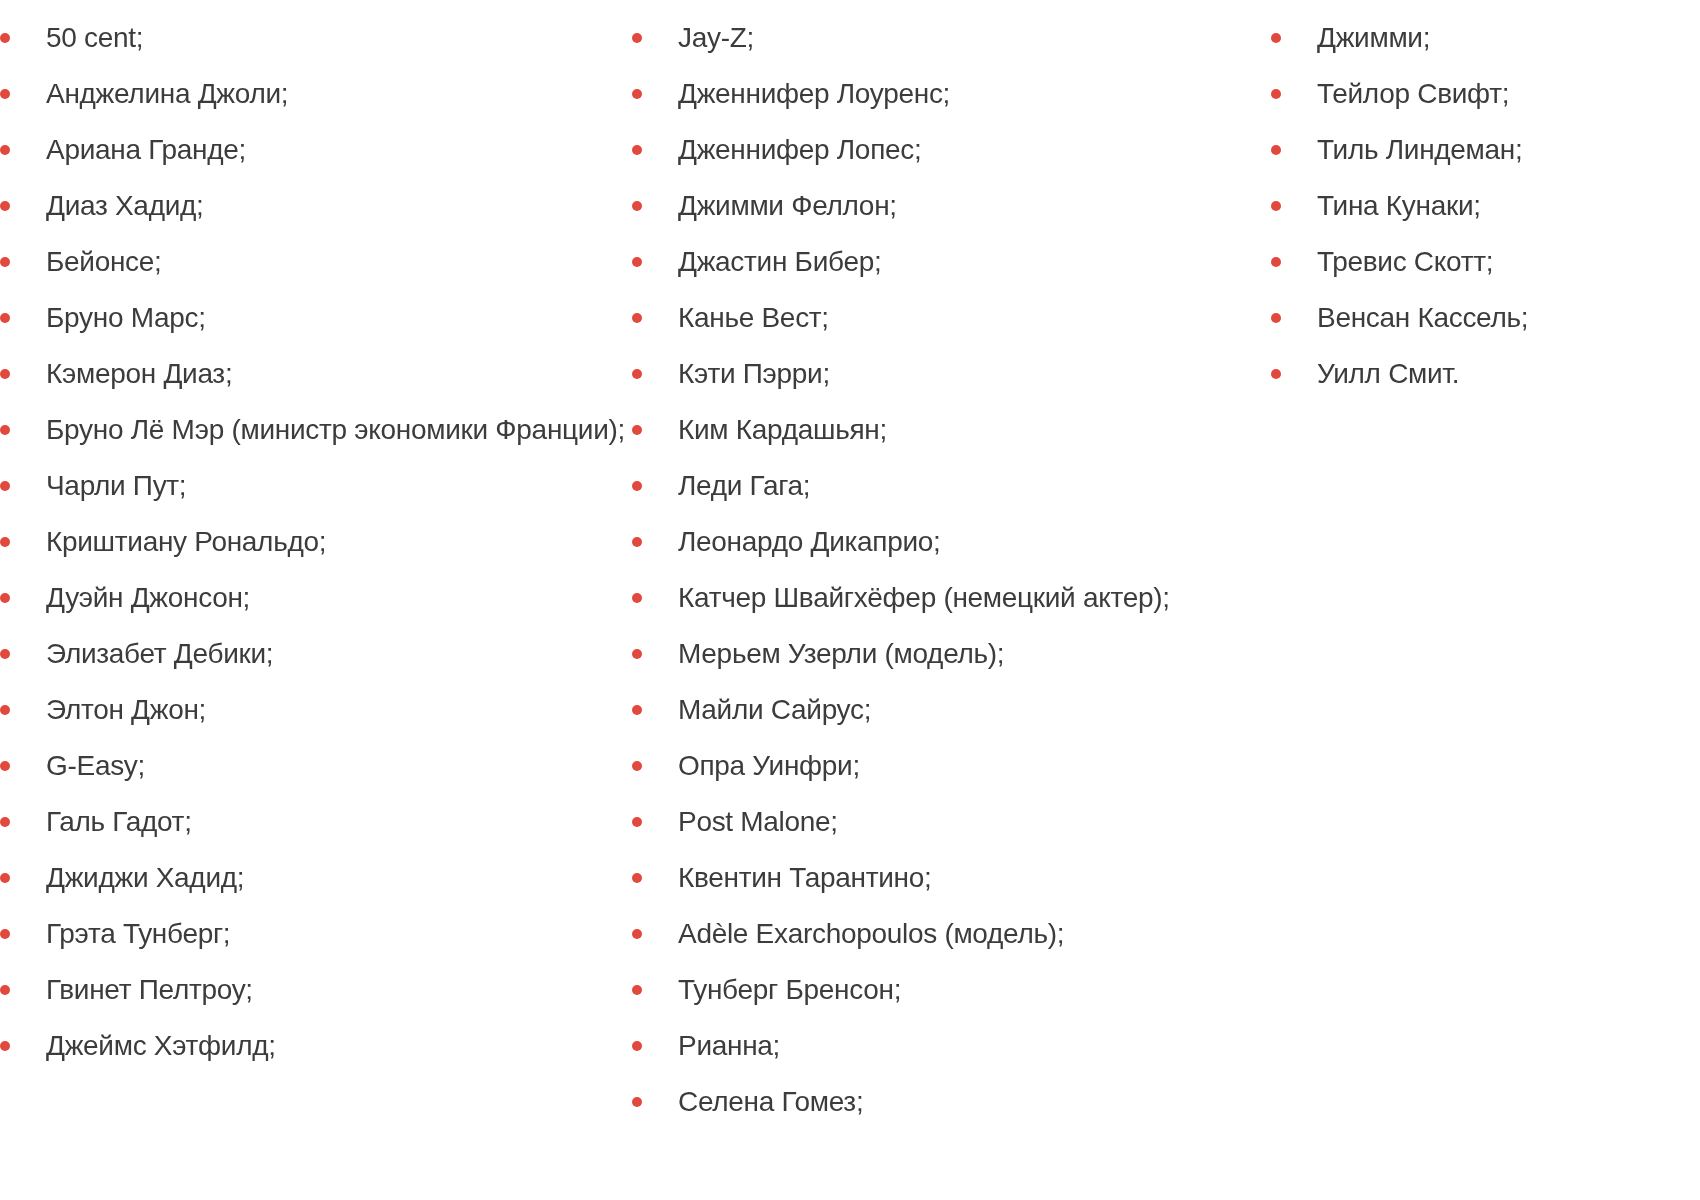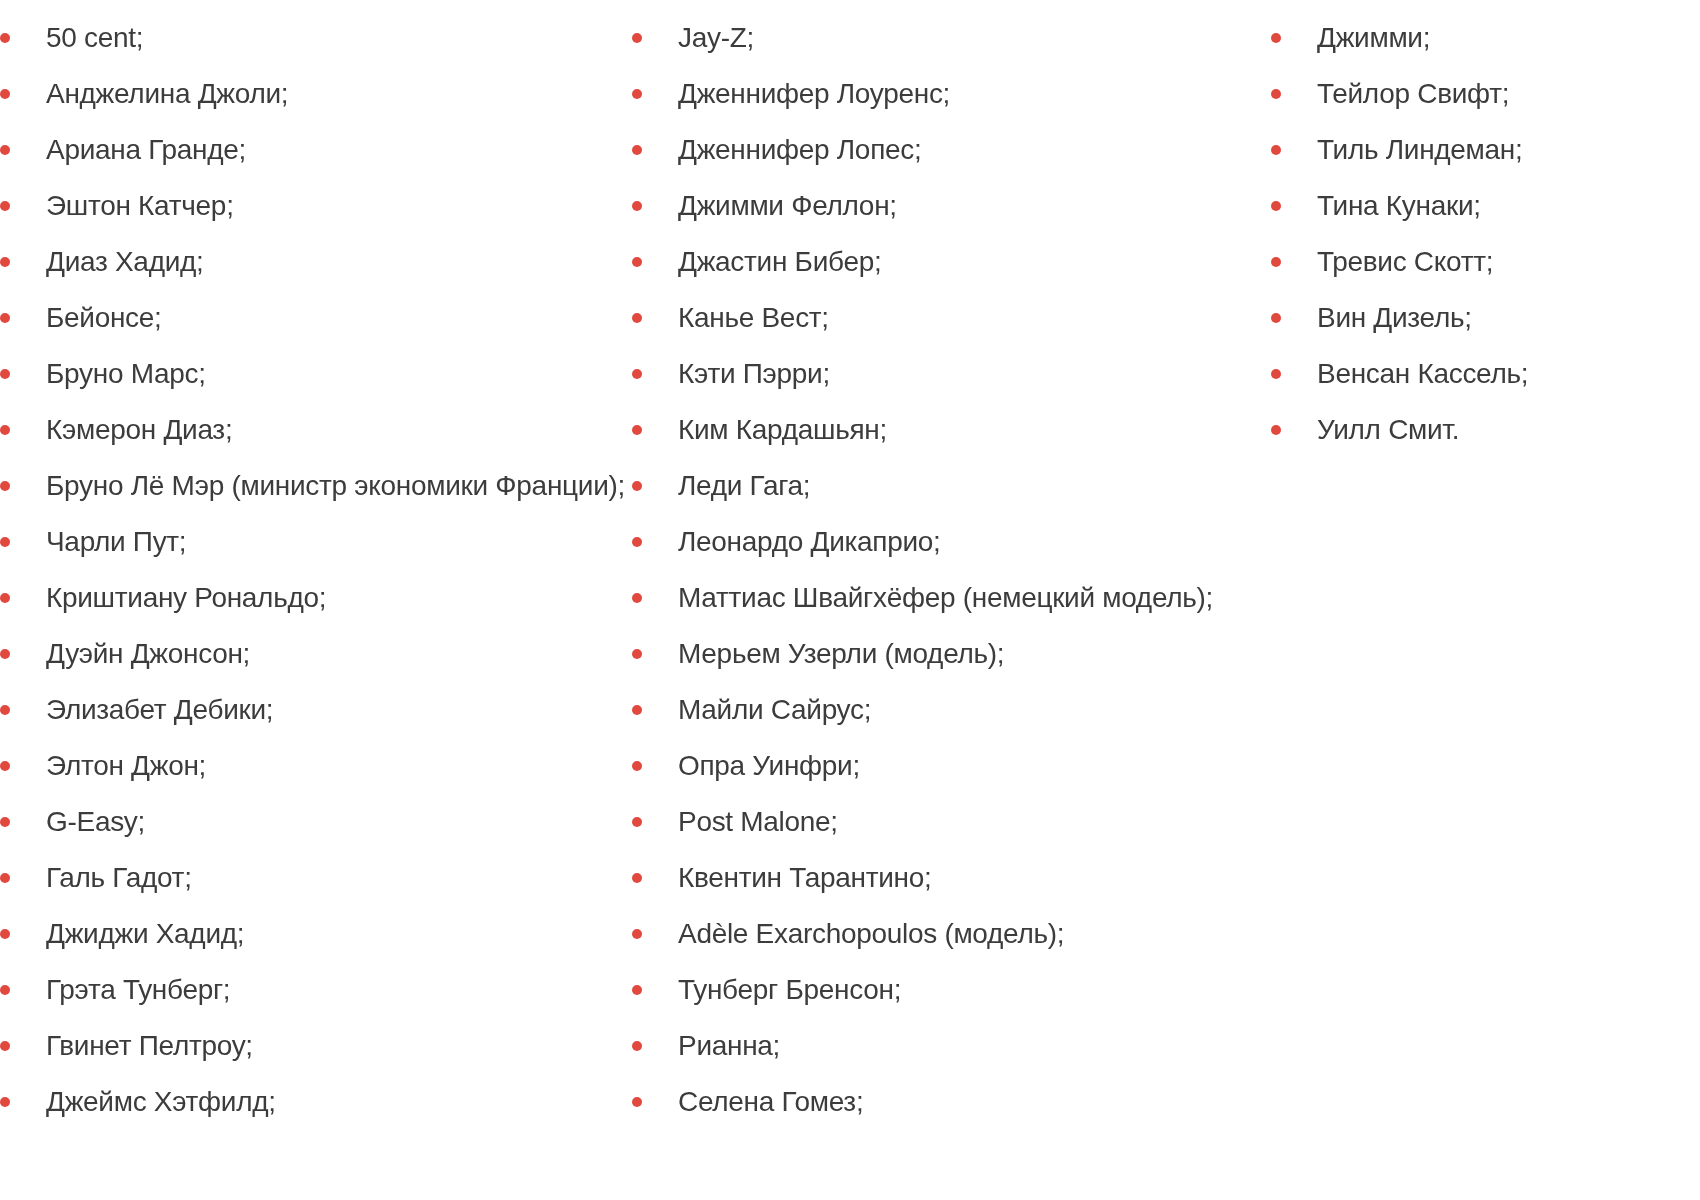--- a/index.html
+++ b/index.html
@@ -49,21 +49,20 @@
 </style>
 </head>
 <body>
 
 <div class="page" style="background: rgb(255, 255, 255); color: rgb(60, 60, 60);">
   <div class="columns">
     <ul class="col col-1">
         <li class="item"><span class="bullet" style="background: rgb(225, 72, 62);"></span><span>50 cent;</span></li>
         <li class="item"><span class="bullet" style="background: rgb(225, 72, 62);"></span><span>Анджелина Джоли;</span></li>
         <li class="item"><span class="bullet" style="background: rgb(225, 72, 62);"></span><span>Ариана Гранде;</span></li>
-        <li class="item"><span class="bullet" style="background: rgb(225, 72, 62);"></span><span>Эштон Катчер;</span></li>
         <li class="item"><span class="bullet" style="background: rgb(225, 72, 62);"></span><span>Диаз Хадид;</span></li>
         <li class="item"><span class="bullet" style="background: rgb(225, 72, 62);"></span><span>Бейонсе;</span></li>
         <li class="item"><span class="bullet" style="background: rgb(225, 72, 62);"></span><span>Бруно Марс;</span></li>
         <li class="item"><span class="bullet" style="background: rgb(225, 72, 62);"></span><span>Кэмерон Диаз;</span></li>
         <li class="item"><span class="bullet" style="background: rgb(225, 72, 62);"></span><span>Бруно Лё Мэр (министр экономики Франции);</span></li>
         <li class="item"><span class="bullet" style="background: rgb(225, 72, 62);"></span><span>Чарли Пут;</span></li>
         <li class="item"><span class="bullet" style="background: rgb(225, 72, 62);"></span><span>Криштиану Рональдо;</span></li>
         <li class="item"><span class="bullet" style="background: rgb(225, 72, 62);"></span><span>Дуэйн Джонсон;</span></li>
         <li class="item"><span class="bullet" style="background: rgb(225, 72, 62);"></span><span>Элизабет Дебики;</span></li>
         <li class="item"><span class="bullet" style="background: rgb(225, 72, 62);"></span><span>Элтон Джон;</span></li>
@@ -78,35 +77,34 @@
         <li class="item"><span class="bullet" style="background: rgb(225, 72, 62);"></span><span>Jay-Z;</span></li>
         <li class="item"><span class="bullet" style="background: rgb(225, 72, 62);"></span><span>Дженнифер Лоуренс;</span></li>
         <li class="item"><span class="bullet" style="background: rgb(225, 72, 62);"></span><span>Дженнифер Лопес;</span></li>
         <li class="item"><span class="bullet" style="background: rgb(225, 72, 62);"></span><span>Джимми Феллон;</span></li>
         <li class="item"><span class="bullet" style="background: rgb(225, 72, 62);"></span><span>Джастин Бибер;</span></li>
         <li class="item"><span class="bullet" style="background: rgb(225, 72, 62);"></span><span>Канье Вест;</span></li>
         <li class="item"><span class="bullet" style="background: rgb(225, 72, 62);"></span><span>Кэти Пэрри;</span></li>
         <li class="item"><span class="bullet" style="background: rgb(225, 72, 62);"></span><span>Ким Кардашьян;</span></li>
         <li class="item"><span class="bullet" style="background: rgb(225, 72, 62);"></span><span>Леди Гага;</span></li>
         <li class="item"><span class="bullet" style="background: rgb(225, 72, 62);"></span><span>Леонардо Дикаприо;</span></li>
-        <li class="item"><span class="bullet" style="background: rgb(225, 72, 62);"></span><span>Маттиас Швайгхёфер (немецкий модель);</span></li>
+        <li class="item"><span class="bullet" style="background: rgb(225, 72, 62);"></span><span>Катчер Швайгхёфер (немецкий актер);</span></li>
         <li class="item"><span class="bullet" style="background: rgb(225, 72, 62);"></span><span>Мерьем Узерли (модель);</span></li>
         <li class="item"><span class="bullet" style="background: rgb(225, 72, 62);"></span><span>Майли Сайрус;</span></li>
         <li class="item"><span class="bullet" style="background: rgb(225, 72, 62);"></span><span>Опра Уинфри;</span></li>
         <li class="item"><span class="bullet" style="background: rgb(225, 72, 62);"></span><span>Post Malone;</span></li>
         <li class="item"><span class="bullet" style="background: rgb(225, 72, 62);"></span><span>Квентин Тарантино;</span></li>
         <li class="item"><span class="bullet" style="background: rgb(225, 72, 62);"></span><span>Adèle Exarchopoulos (модель);</span></li>
         <li class="item"><span class="bullet" style="background: rgb(225, 72, 62);"></span><span>Тунберг Бренсон;</span></li>
         <li class="item"><span class="bullet" style="background: rgb(225, 72, 62);"></span><span>Рианна;</span></li>
         <li class="item"><span class="bullet" style="background: rgb(225, 72, 62);"></span><span>Селена Гомез;</span></li>
       </ul>
     <ul class="col col-3">
         <li class="item"><span class="bullet" style="background: rgb(225, 72, 62);"></span><span>Джимми;</span></li>
         <li class="item"><span class="bullet" style="background: rgb(225, 72, 62);"></span><span>Тейлор Свифт;</span></li>
         <li class="item"><span class="bullet" style="background: rgb(225, 72, 62);"></span><span>Тиль Линдеман;</span></li>
         <li class="item"><span class="bullet" style="background: rgb(225, 72, 62);"></span><span>Тина Кунаки;</span></li>
         <li class="item"><span class="bullet" style="background: rgb(225, 72, 62);"></span><span>Тревис Скотт;</span></li>
-        <li class="item"><span class="bullet" style="background: rgb(225, 72, 62);"></span><span>Вин Дизель;</span></li>
         <li class="item"><span class="bullet" style="background: rgb(225, 72, 62);"></span><span>Венсан Кассель;</span></li>
         <li class="item"><span class="bullet" style="background: rgb(225, 72, 62);"></span><span>Уилл Смит.</span></li>
       </ul>
   </div>
 </div>
 
 </body></html>

